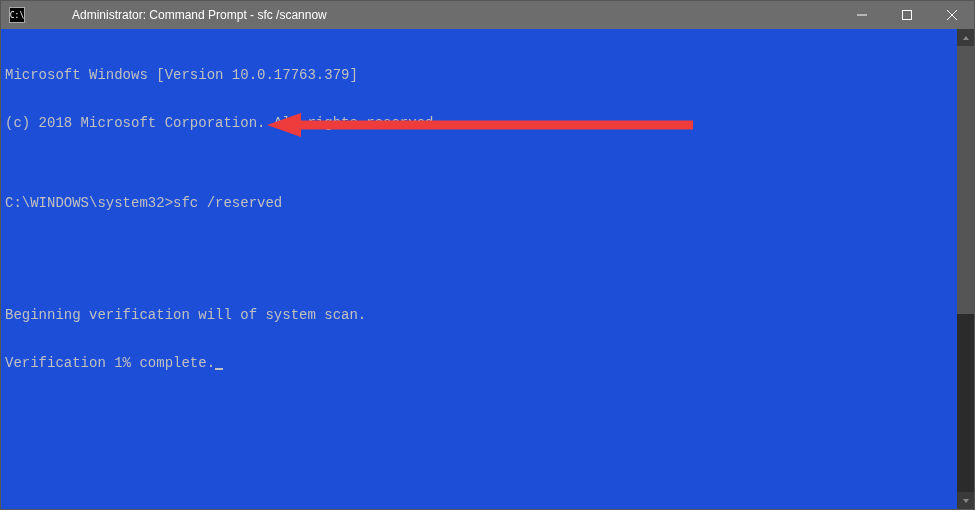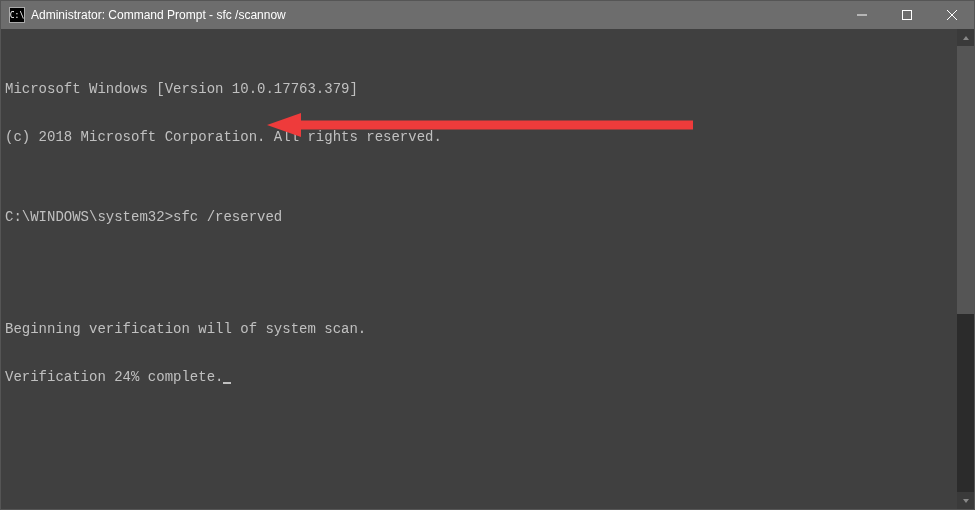--- a/index.html
+++ b/index.html
@@ -35,45 +35,45 @@
       background: #000;
       border: 1px solid #aaa;
       position: relative;
       display: flex;
       align-items: center;
       justify-content: center;
       font-size: 8px;
       font-family: monospace;
       color: #fff;
     }
-    .titlebar-title { flex: 1; }
+    .titlebar-title { flex: 1; margin-left: 41px; }
     .titlebar-controls { display: flex; height: 100%; }
     .ctrl {
       width: 45px;
       height: 100%;
       display: flex;
       align-items: center;
       justify-content: center;
       color: #fff;
       font-size: 12px;
     }
     .client-area {
       flex: 1;
       display: flex;
       position: relative;
       background: #000;
     }
     .terminal {
       flex: 1;
-      background: #404040;
+      background: #1d4ed8;
       color: #c0c0c0;
       font-family: Consolas, 'Courier New', monospace;
       font-size: 14px;
       line-height: 16px;
-      padding: 20px 4px;
+      padding: 6px 4px;
       white-space: pre;
       position: relative;
     }
     .scrollbar {
       width: 17px;
       background: #2b2b2b;
       display: flex;
       flex-direction: column;
       flex-shrink: 0;
     }
@@ -141,21 +141,21 @@
 
   <div class="client-area">
     <div class="terminal">
       <span class="line">Microsoft Windows [Version 10.0.17763.379]</span>
       <span class="line">(c) 2018 Microsoft Corporation. All rights reserved.</span>
       <span class="line"></span>
       <span class="line"><span>C:\WINDOWS\system32&gt;</span><span>sfc /reserved</span></span>
       <span class="line"></span>
       <span class="line"></span>
       <span class="line">Beginning verification will of system scan.</span>
-      <span class="line"><span>Verification 24% complete.</span><span class="cursor"></span></span>
+      <span class="line"><span>Verification 1% complete.</span><span class="cursor"></span></span>
     </div>
 
     <svg class="arrow-annotation" viewBox="0 0 426 24">
       <line x1="426" y1="12" x2="30" y2="12" stroke="#ee3b3b" stroke-width="9" stroke-linecap="round"></line>
       <polygon points="0,12 34,0 34,24" fill="#ee3b3b"></polygon>
     </svg>
 
     <div class="scrollbar">
       <div class="sb-btn">
         <svg width="8" height="8" viewBox="0 0 8 8">

